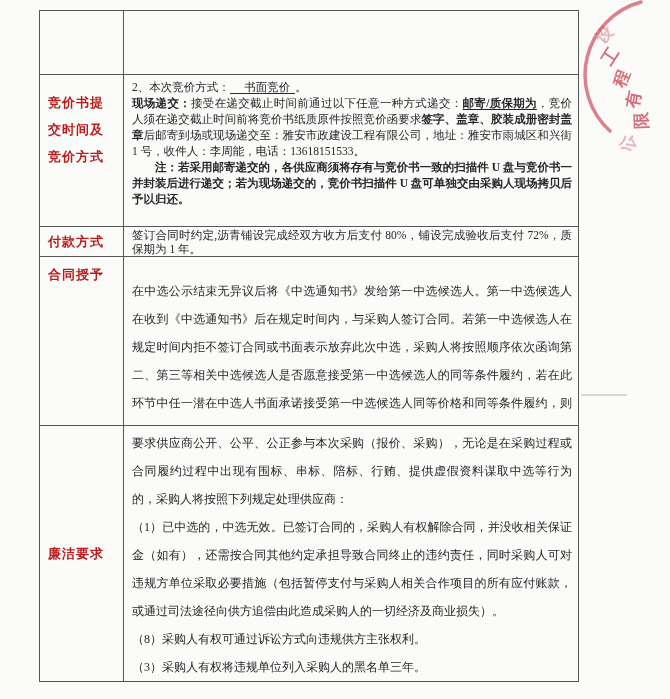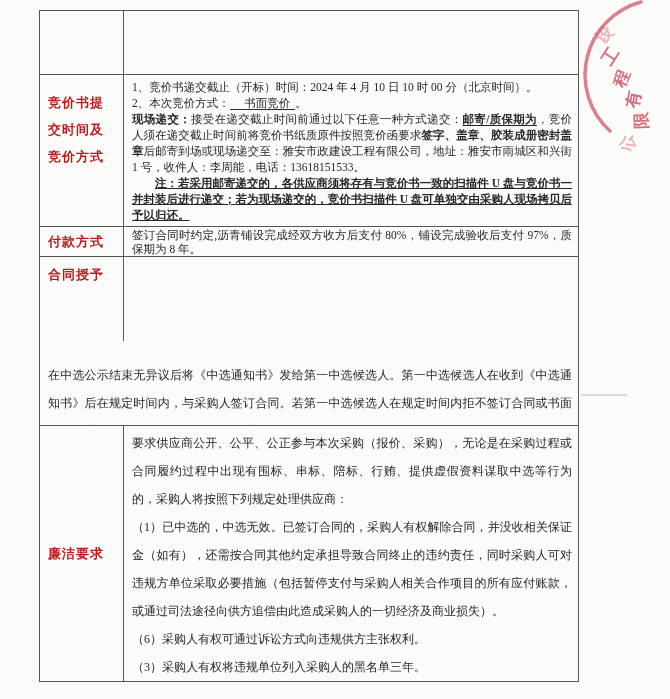--- a/index.html
+++ b/index.html
@@ -21,21 +21,21 @@
     border: 1px solid #565656;
     display: flex;
     flex-direction: column;
     background: transparent;
   }
   .t-row { display: flex; overflow: hidden; }
   .t-row + .t-row { border-top: 1px solid #565656; }
   .row-empty      { height: 63px; }
   .row-submission { height: 152px; }
   .row-payment    { height: 30px; }
-  .row-award      { height: 169px; flex-direction: column; }
+  .row-award      { height: 169px; }
   .row-integrity  { flex: 1; }
 
   .cell-label {
     width: 84px;
     flex: 0 0 84px;
     border-right: 1px solid #565656;
     font-weight: bold;
     font-size: 13px;
     letter-spacing: 1px;
     padding: 0 7px 0 8px;
@@ -50,21 +50,21 @@
   
   .row-submission .cell-label { padding-top: 14px; line-height: 27px; }
   .row-submission .cell-content { font-size: 11.5px; line-height: 16px; padding-top: 4px; }
   .row-submission p { text-align: justify; }
   .method-underline {
     border-bottom: 1px solid #2c2c2c;
     padding-right: 5px;
   }
   .seg-bold { font-weight: bold; }
   .seg-bold-underline { font-weight: bold; text-decoration: underline; text-underline-offset: 2px; }
-  .note-para { font-weight: bold; text-indent: 23px; text-decoration: underline; }
+  .note-para { font-weight: bold; text-indent: 23px; }
 
   
   .row-payment .cell-label { display: flex; align-items: center; }
   .row-payment .cell-content { font-size: 11.5px; line-height: 14px; padding-top: 1px; text-align: justify; }
 
   
   .row-award .cell-label { padding-top: 9px; line-height: 18px; }
   .row-award .cell-content { font-size: 12px; line-height: 28px; text-align: justify; padding-top: 0; margin-top: 20px; }
 
   
@@ -101,43 +101,42 @@
   <div class="doc-table">
 
     <div class="t-row row-empty">
       <div class="cell-label"></div>
       <div class="cell-content"></div>
     </div>
 
     <div class="t-row row-submission">
       <div class="cell-label">竞价书提交时间及竞价方式</div>
       <div class="cell-content">
-        <div>1、竞价书递交截止（开标）时间：2024 年 4 月 10 日 10 时 00 分（北京时间）。</div>
         <div><span>2、本次竞价方式：</span><span class="method-underline">　 书面竞价</span><span>。</span></div>
         <p><span class="seg-bold">现场递交：</span><span>接受在递交截止时间前通过以下任意一种方式递交：</span><span class="seg-bold-underline">邮寄/质保期为</span><span>，竞价人须在递交截止时间前将竞价书纸质原件按照竞价函要求</span><span class="seg-bold">签字、盖章、胶装成册密封盖章</span><span>后邮寄到场或现场递交至：雅安市政建设工程有限公司，地址：雅安市雨城区和兴街 1 号，收件人：李周能，电话：13618151533。</span></p>
         <p class="note-para">注：若采用邮寄递交的，各供应商须将存有与竞价书一致的扫描件 U 盘与竞价书一并封装后进行递交；若为现场递交的，竞价书扫描件 U 盘可单独交由采购人现场拷贝后予以归还。</p>
       </div>
     </div>
 
     <div class="t-row row-payment">
       <div class="cell-label">付款方式</div>
-      <div class="cell-content">签订合同时约定,沥青铺设完成经双方收方后支付 80%，铺设完成验收后支付 97%，质保期为 8 年。</div>
+      <div class="cell-content">签订合同时约定,沥青铺设完成经双方收方后支付 80%，铺设完成验收后支付 72%，质保期为 1 年。</div>
     </div>
 
     <div class="t-row row-award">
       <div class="cell-label">合同授予</div>
       <div class="cell-content">在中选公示结束无异议后将《中选通知书》发给第一中选候选人。第一中选候选人在收到《中选通知书》后在规定时间内，与采购人签订合同。若第一中选候选人在规定时间内拒不签订合同或书面表示放弃此次中选，采购人将按照顺序依次函询第二、第三等相关中选候选人是否愿意接受第一中选候选人的同等条件履约，若在此环节中任一潜在中选人书面承诺接受第一中选候选人同等价格和同等条件履约，则确定为中选人，并通过城投公司官网发布公示。</div>
     </div>
 
     <div class="t-row row-integrity">
       <div class="cell-label">廉洁要求</div>
       <div class="cell-content">
         <p>要求供应商公开、公平、公正参与本次采购（报价、采购），无论是在采购过程或合同履约过程中出现有围标、串标、陪标、行贿、提供虚假资料谋取中选等行为的，采购人将按照下列规定处理供应商：</p>
         <p>（1）已中选的，中选无效。已签订合同的，采购人有权解除合同，并没收相关保证金（如有），还需按合同其他约定承担导致合同终止的违约责任，同时采购人可对违规方单位采取必要措施（包括暂停支付与采购人相关合作项目的所有应付账款，或通过司法途径向供方追偿由此造成采购人的一切经济及商业损失）。</p>
-        <p>（6）采购人有权可通过诉讼方式向违规供方主张权利。</p>
+        <p>（8）采购人有权可通过诉讼方式向违规供方主张权利。</p>
         <p>（3）采购人有权将违规单位列入采购人的黑名单三年。</p>
       </div>
     </div>
 
   </div>
 
   <div class="seal">
     <svg width="115" height="160" viewBox="0 0 115 160">
       <path d="M 86 2 A 75.5 75.5 0 0 0 55 131" fill="none" stroke="rgba(206,82,98,0.72)" stroke-width="3.5" stroke-linecap="round"></path>
     </svg>

